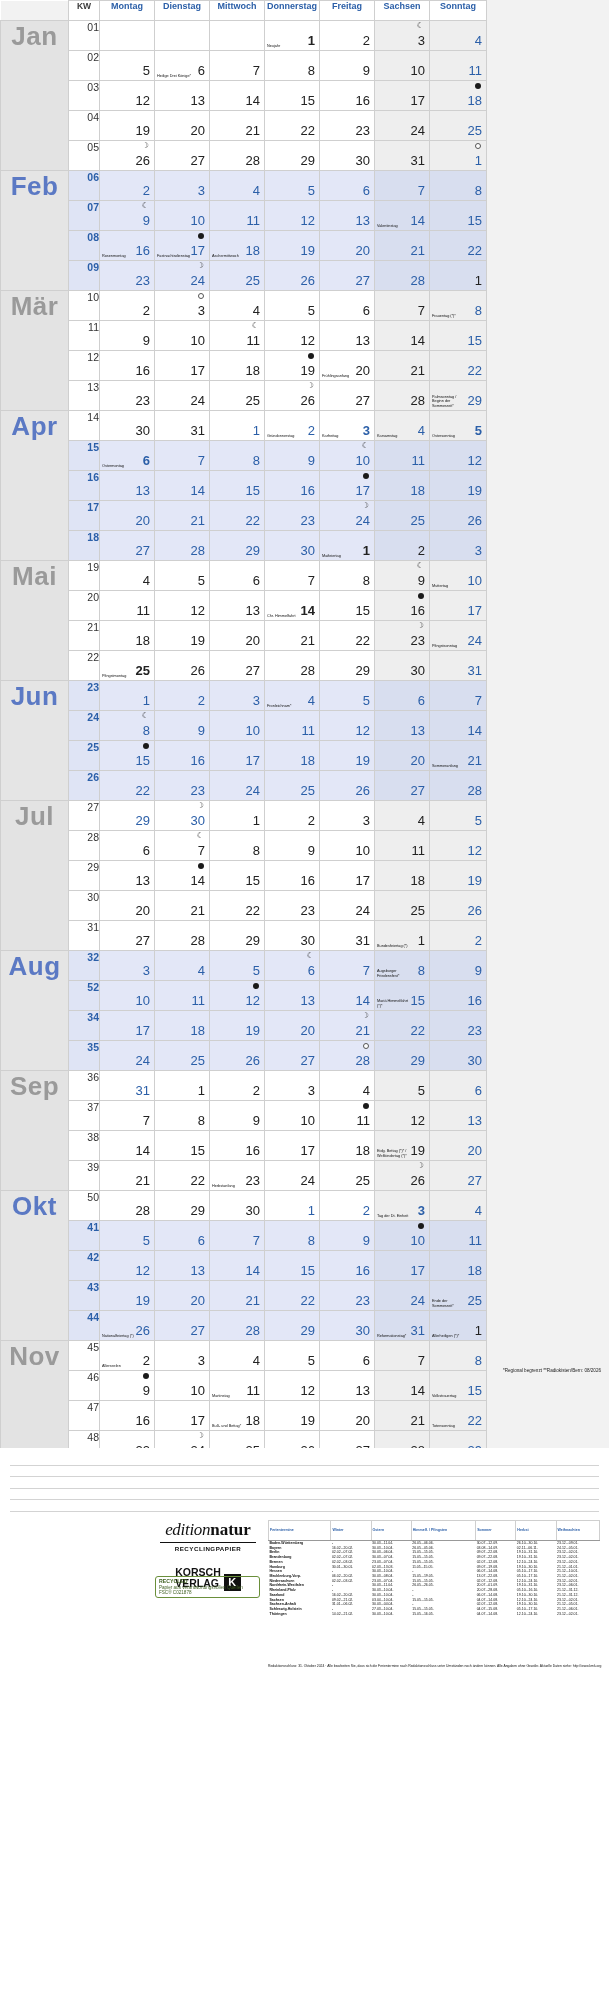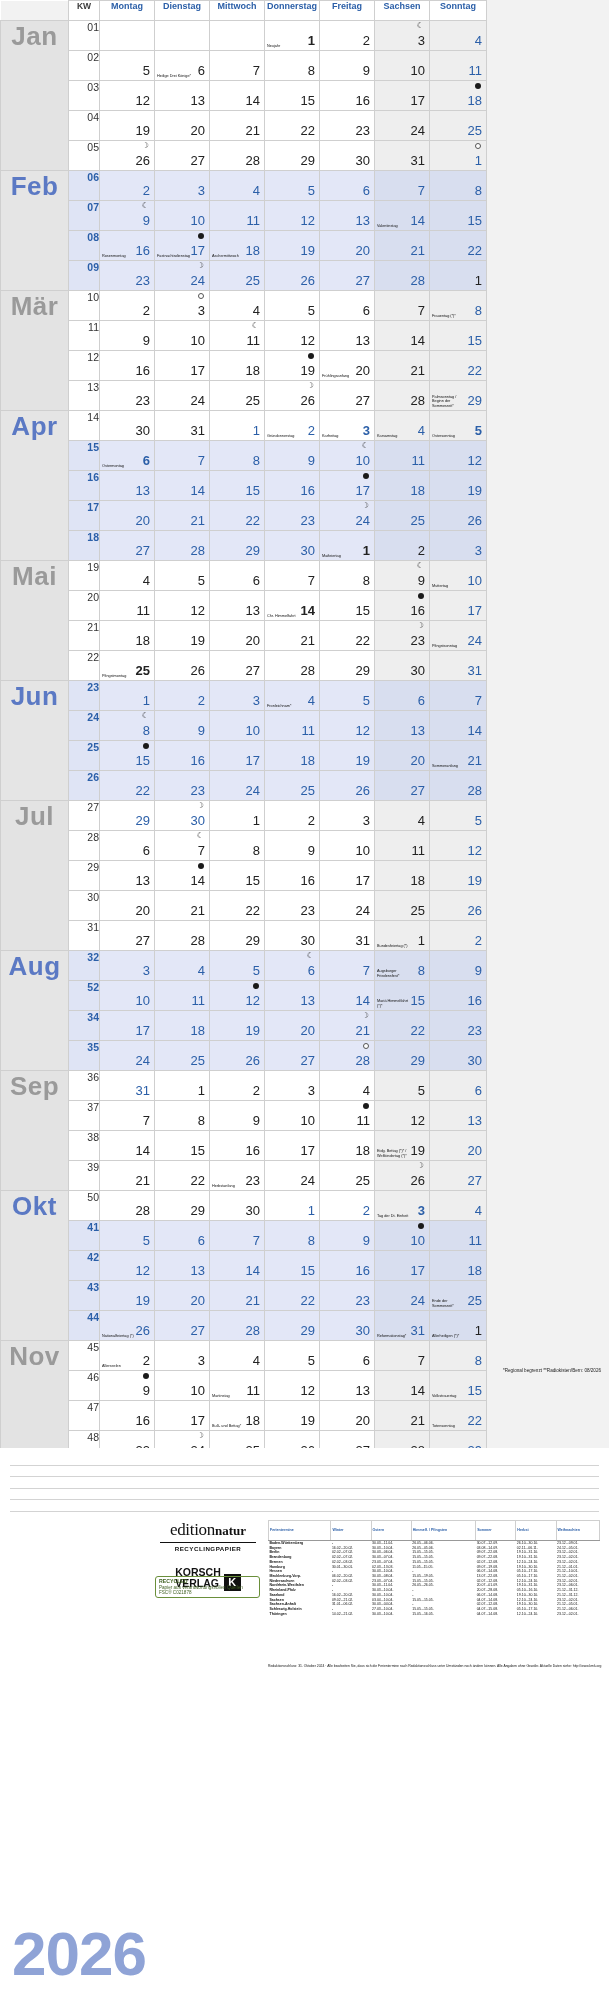--- a/index.html
+++ b/index.html
@@ -189,26 +189,27 @@
   .bottom-lines div { height: 11.5px; border-bottom: 1px solid #d3d3d3; }
 
   .brandbox {
     position: absolute;
     left: 160px; top: 72px;
     width: 96px;
     text-align: center;
   }
   .brand-edition {
     font-size: 17px;
+    font-style: italic;
     color: #111;
     letter-spacing: -0.3px;
     font-family: "Liberation Serif", serif;
   }
   .brand-natur {
-    font-size: 13px;
+    font-size: 17px;
     font-weight: bold;
     color: #111;
     font-family: "Liberation Serif", serif;
   }
   .brand-recycling {
     font-size: 6.2px;
     font-weight: bold;
     color: #111;
     letter-spacing: 0.5px;
     margin-top: 1px;
@@ -1875,15 +1876,14 @@
               <td>04.07.–14.08.</td>
               <td>12.10.–24.10.</td>
               <td>23.12.–02.01.</td>
             </tr>
           </tbody>
       </table>
     </div>
 
     <div class="legal">Redaktionsschluss: 31. Oktober 2024 · Alle bearbeiten Sie, dass sich die Ferientermine nach Redaktionsschluss unter Umständen noch ändern können. Alle Angaben ohne Gewähr. Aktuelle Daten siehe: http://www.kmk.org</div>
 
-    <div class="year">2026</div>
   </div>
 </div>
 
 </body></html>

